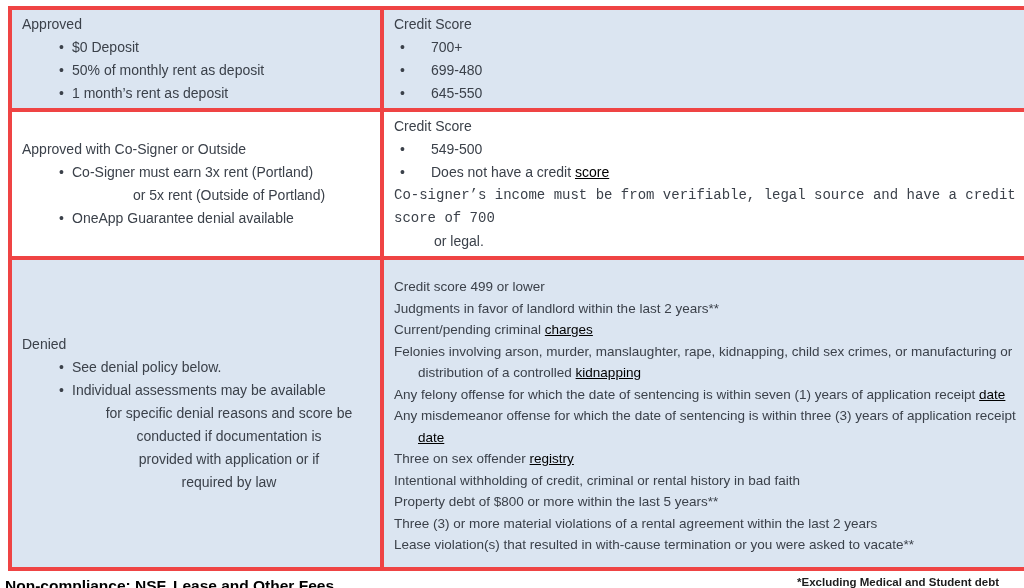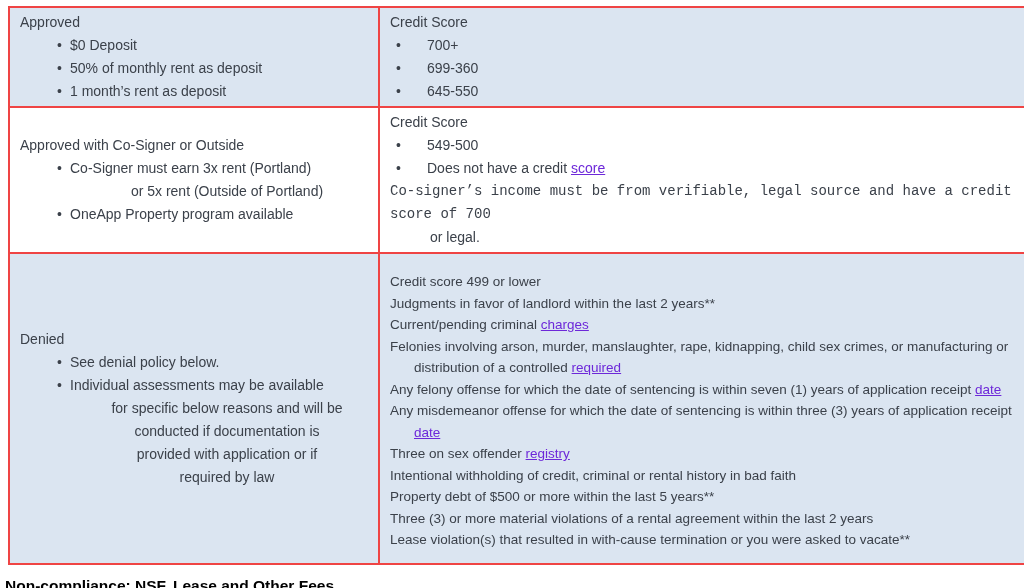--- a/index.html
+++ b/index.html
@@ -13,21 +13,21 @@
     color: #3b414a;
     position: relative;
   }
   table.screening {
     border-collapse: collapse;
     table-layout: fixed;
     width: 1005px;
     margin: 6px 0 0 8px;
   }
   table.screening td {
-    border: 2px solid #ef4444;
+    border: 4px solid #ef4444;
     padding: 3px 10px;
     vertical-align: middle;
     font-size: 14px;
     line-height: 23px;
   }
   tr.shaded td { background: #dbe5f1; }
   td.left  { width: 348px; }
   td.right { width: 633px; vertical-align: top; padding: 4px 12px 4px 12px; }
   tr:nth-child(1) { height: 91px; }
   tr:nth-child(2) { height: 135px; }
@@ -38,21 +38,21 @@
   .bullet-row { display: flex; }
   .bullet-row.left  { padding-left: 37px; }
   .bullet-row.right { padding-left: 6px; }
   .bullet-row.left  .bullet-marker { width: 13px; flex: 0 0 13px; }
   .bullet-row.right .bullet-marker { width: 31px; flex: 0 0 31px; }
   .cont-line.left  { padding-left: 66px; text-align: center; }
   .note-line { padding-left: 0; font-family: Liberation Mono, monospace; }
   .note-cont { padding-left: 40px; }
   .hang { padding-left: 24px; text-indent: -24px; }
   .link {
-    color: #6d28d9;
+    color: #000000;
     text-decoration: underline;
     cursor: pointer;
   }
   .footnotes {
     width: 1005px;
     margin-left: 8px;
     margin-top: 4px;
     text-align: right;
     padding-right: 14px;
     box-sizing: border-box;
@@ -93,39 +93,39 @@
           </div>
         </td>
         <td class="right">
           <div class="cell-title">Credit Score</div>
           <div class="bullet-row right">
             <span class="bullet-marker">•</span>
             <span>700+</span>
           </div>
           <div class="bullet-row right">
             <span class="bullet-marker">•</span>
-            <span>699-360</span>
+            <span>699-480</span>
           </div>
           <div class="bullet-row right">
             <span class="bullet-marker">•</span>
             <span>645-550</span>
           </div>
         </td>
       </tr>
       <tr>
         <td class="left">
           <div class="cell-title">Approved with Co-Signer or Outside</div>
           <div class="bullet-row left">
             <span class="bullet-marker">•</span>
             <span>Co-Signer must earn 3x rent (Portland)</span>
           </div>
           <div class="cont-line left">or 5x rent (Outside of Portland)</div>
           <div class="bullet-row left">
             <span class="bullet-marker">•</span>
-            <span>OneApp Property program available</span>
+            <span>OneApp Guarantee denial available</span>
           </div>
         </td>
         <td class="right">
           <div class="cell-title">Credit Score</div>
           <div class="bullet-row right">
             <span class="bullet-marker">•</span>
             <span>549-500</span>
           </div>
           <div class="bullet-row right">
             <span class="bullet-marker">•</span>
@@ -139,38 +139,39 @@
         <td class="left">
           <div class="cell-title">Denied</div>
           <div class="bullet-row left">
             <span class="bullet-marker">•</span>
             <span>See denial policy below.</span>
           </div>
           <div class="bullet-row left">
             <span class="bullet-marker">•</span>
             <span>Individual assessments may be available</span>
           </div>
-          <div class="cont-line left">for specific below reasons and will be</div>
+          <div class="cont-line left">for specific denial reasons and score be</div>
           <div class="cont-line left">conducted if documentation is</div>
           <div class="cont-line left">provided with application or if</div>
           <div class="cont-line left">required by law</div>
         </td>
         <td class="right">
           <div class="hang"><span>Credit score 499 or lower</span></div>
           <div class="hang"><span>Judgments in favor of landlord within the last 2 years**</span></div>
           <div class="hang"><span>Current/pending criminal </span><span class="link">charges</span></div>
-          <div class="hang"><span>Felonies involving arson, murder, manslaughter, rape, kidnapping, child sex crimes, or manufacturing or distribution of a controlled </span><span class="link">required</span></div>
+          <div class="hang"><span>Felonies involving arson, murder, manslaughter, rape, kidnapping, child sex crimes, or manufacturing or distribution of a controlled </span><span class="link">kidnapping</span></div>
           <div class="hang"><span>Any felony offense for which the date of sentencing is within seven (1) years of application receipt </span><span class="link">date</span></div>
           <div class="hang"><span>Any misdemeanor offense for which the date of sentencing is within three (3) years of application receipt </span><span class="link">date</span></div>
           <div class="hang"><span>Three on sex offender </span><span class="link">registry</span></div>
           <div class="hang"><span>Intentional withholding of credit, criminal or rental history in bad faith</span></div>
-          <div class="hang"><span>Property debt of $500 or more within the last 5 years**</span></div>
+          <div class="hang"><span>Property debt of $800 or more within the last 5 years**</span></div>
           <div class="hang"><span>Three (3) or more material violations of a rental agreement within the last 2 years</span></div>
           <div class="hang"><span>Lease violation(s) that resulted in with-cause termination or you were asked to vacate**</span></div>
         </td>
       </tr>
     </tbody>
 </table>
 
 <div class="footnotes">
+  <div>*Excluding Medical and Student debt</div>
 </div>
 
 <div class="bottom-heading">Non-compliance: NSF, Lease and Other Fees</div>
 
 </body></html>

